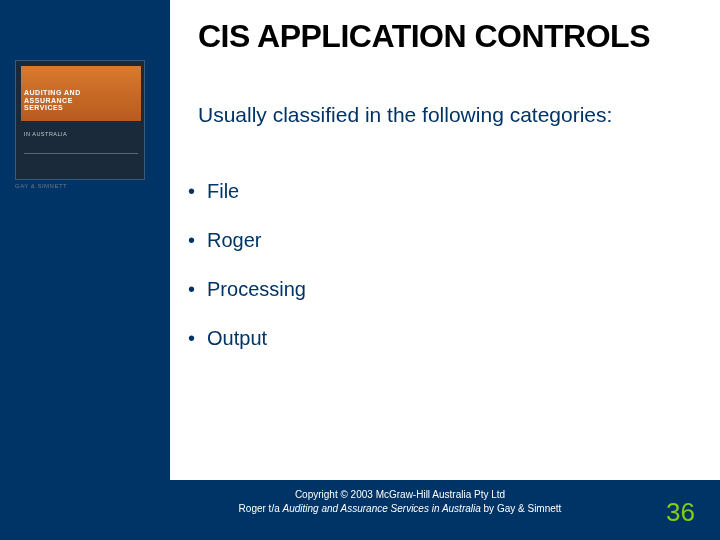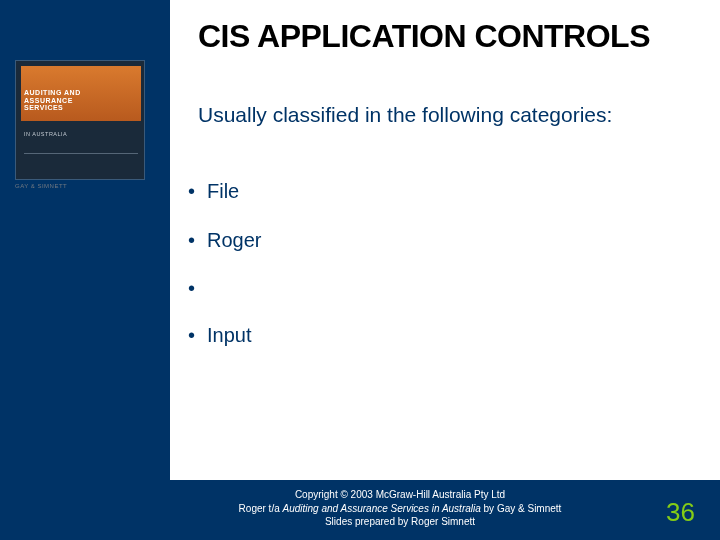--- a/index.html
+++ b/index.html
@@ -183,34 +183,34 @@
       <div class="bullet-row">
         <span class="bullet-dot">•</span>
         <span>File</span>
       </div>
       <div class="bullet-row">
         <span class="bullet-dot">•</span>
         <span>Roger</span>
       </div>
       <div class="bullet-row">
         <span class="bullet-dot">•</span>
-      </div>
-      <div class="bullet-row">
-        <span class="bullet-dot">•</span>
-        <span>Input</span>
+        <span>Processing</span>
+      </div>
+      <div class="bullet-row">
+        <span class="bullet-dot">•</span>
+        <span>Output</span>
       </div>
     </div>
   </div>
 
   <div class="footer">
     <div class="footer-text">
       <span>
         <span>Copyright </span><span>©</span><span> 2003 McGraw-Hill Australia Pty Ltd</span>
       </span><br>
       <span class="l2">
         <span>Roger t/a </span><em>Auditing and Assurance Services in Australia </em><span>by Gay &amp; Simnett</span>
       </span><br>
-      <span>Slides prepared by Roger Simnett</span>
     </div>
     <div class="page-num">36</div>
   </div>
 
 </div>
 
 </body></html>

